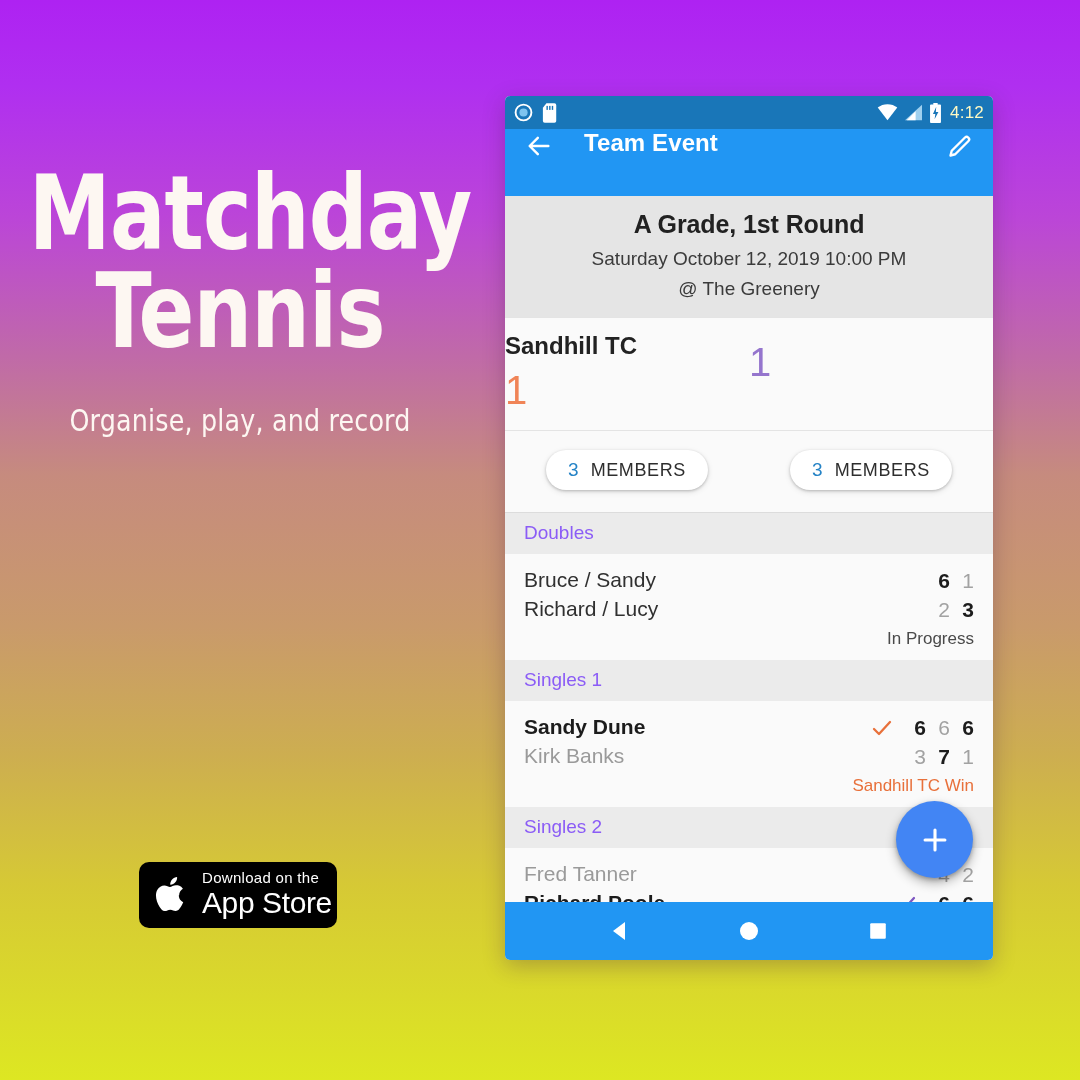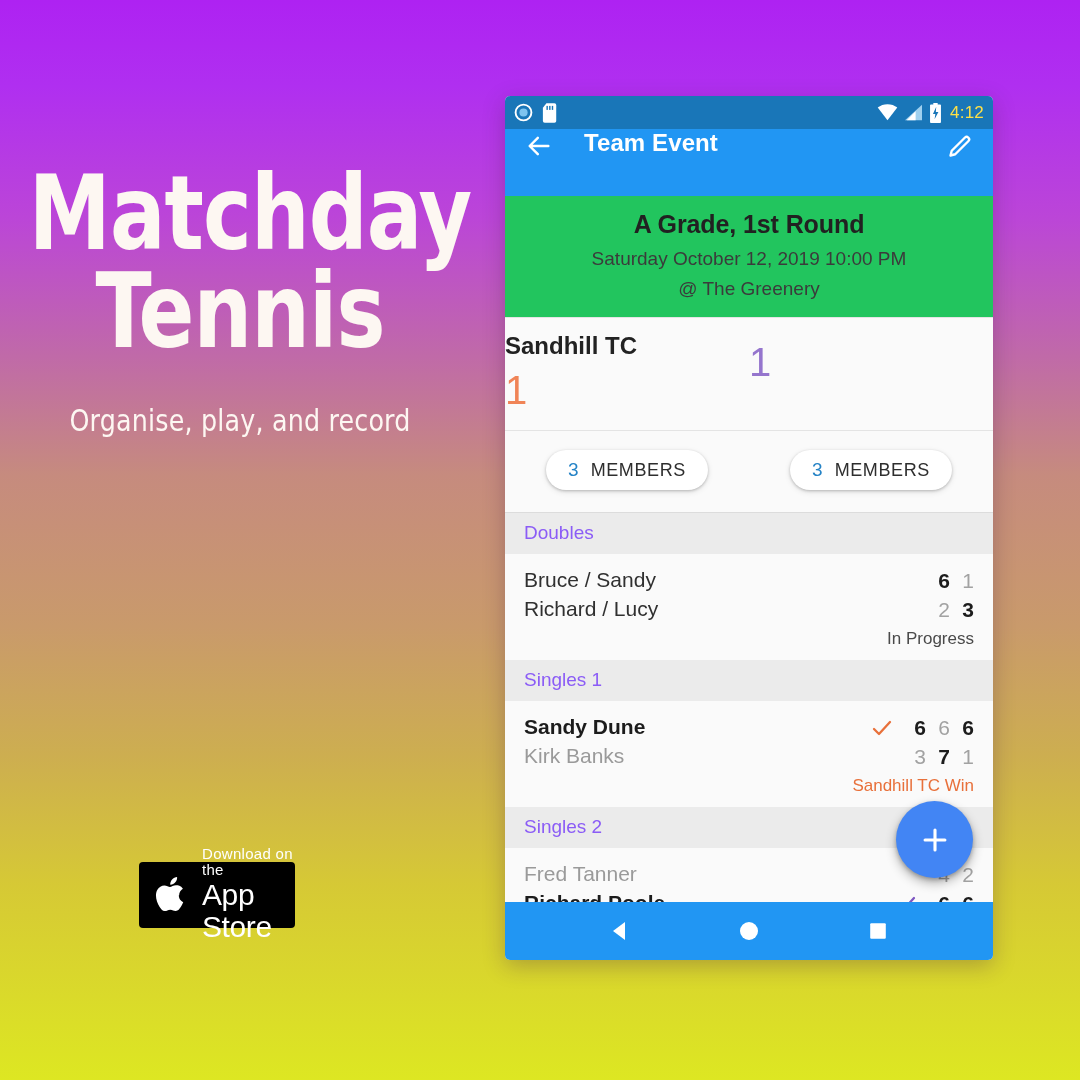--- a/index.html
+++ b/index.html
@@ -64,24 +64,24 @@
     letter-spacing: 0.2px;
     transform: scaleX(0.94);
     transform-origin: center top;
   }
 
   
   .appstore-badge {
     position: absolute;
     left: 139px;
     top: 862px;
-    width: 156px;
+    width: 198px;
     height: 66px;
     background: #000;
-    border-radius: 4px;
+    border-radius: 10px;
     display: flex;
     align-items: center;
     padding-left: 16px;
     box-sizing: border-box;
   }
   .appstore-apple {
     width: 36px;
     height: 42px;
     flex: 0 0 auto;
     margin-right: 11px;
@@ -125,21 +125,21 @@
     height: 33px;
     background: #1976b8;
     display: flex;
     align-items: center;
     padding: 0 9px;
     box-sizing: border-box;
   }
   .sb-left { display: flex; align-items: center; gap: 9px; }
   .sb-right { margin-left: auto; display: flex; align-items: center; gap: 6px; }
   .sb-time {
-    color: #fde047;
+    color: #fef9c3;
     font-size: 17px;
     font-weight: 500;
     margin-left: 2px;
     letter-spacing: 0.2px;
     text-align: right;
   }
 
   
   .appbar {
     height: 67px;
@@ -160,21 +160,21 @@
   .icon-btn {
     width: 34px;
     height: 34px;
     display: flex;
     align-items: center;
     justify-content: center;
   }
 
   
   .event-header {
-    background: #22c55e;
+    background: #e5e5e5;
     padding: 14px 12px 17px;
     text-align: center;
     border-bottom: 1px solid #e4e4e4;
   }
   .event-title {
     font-size: 25px;
     font-weight: 700;
     color: #212121;
     letter-spacing: -0.1px;
   }

